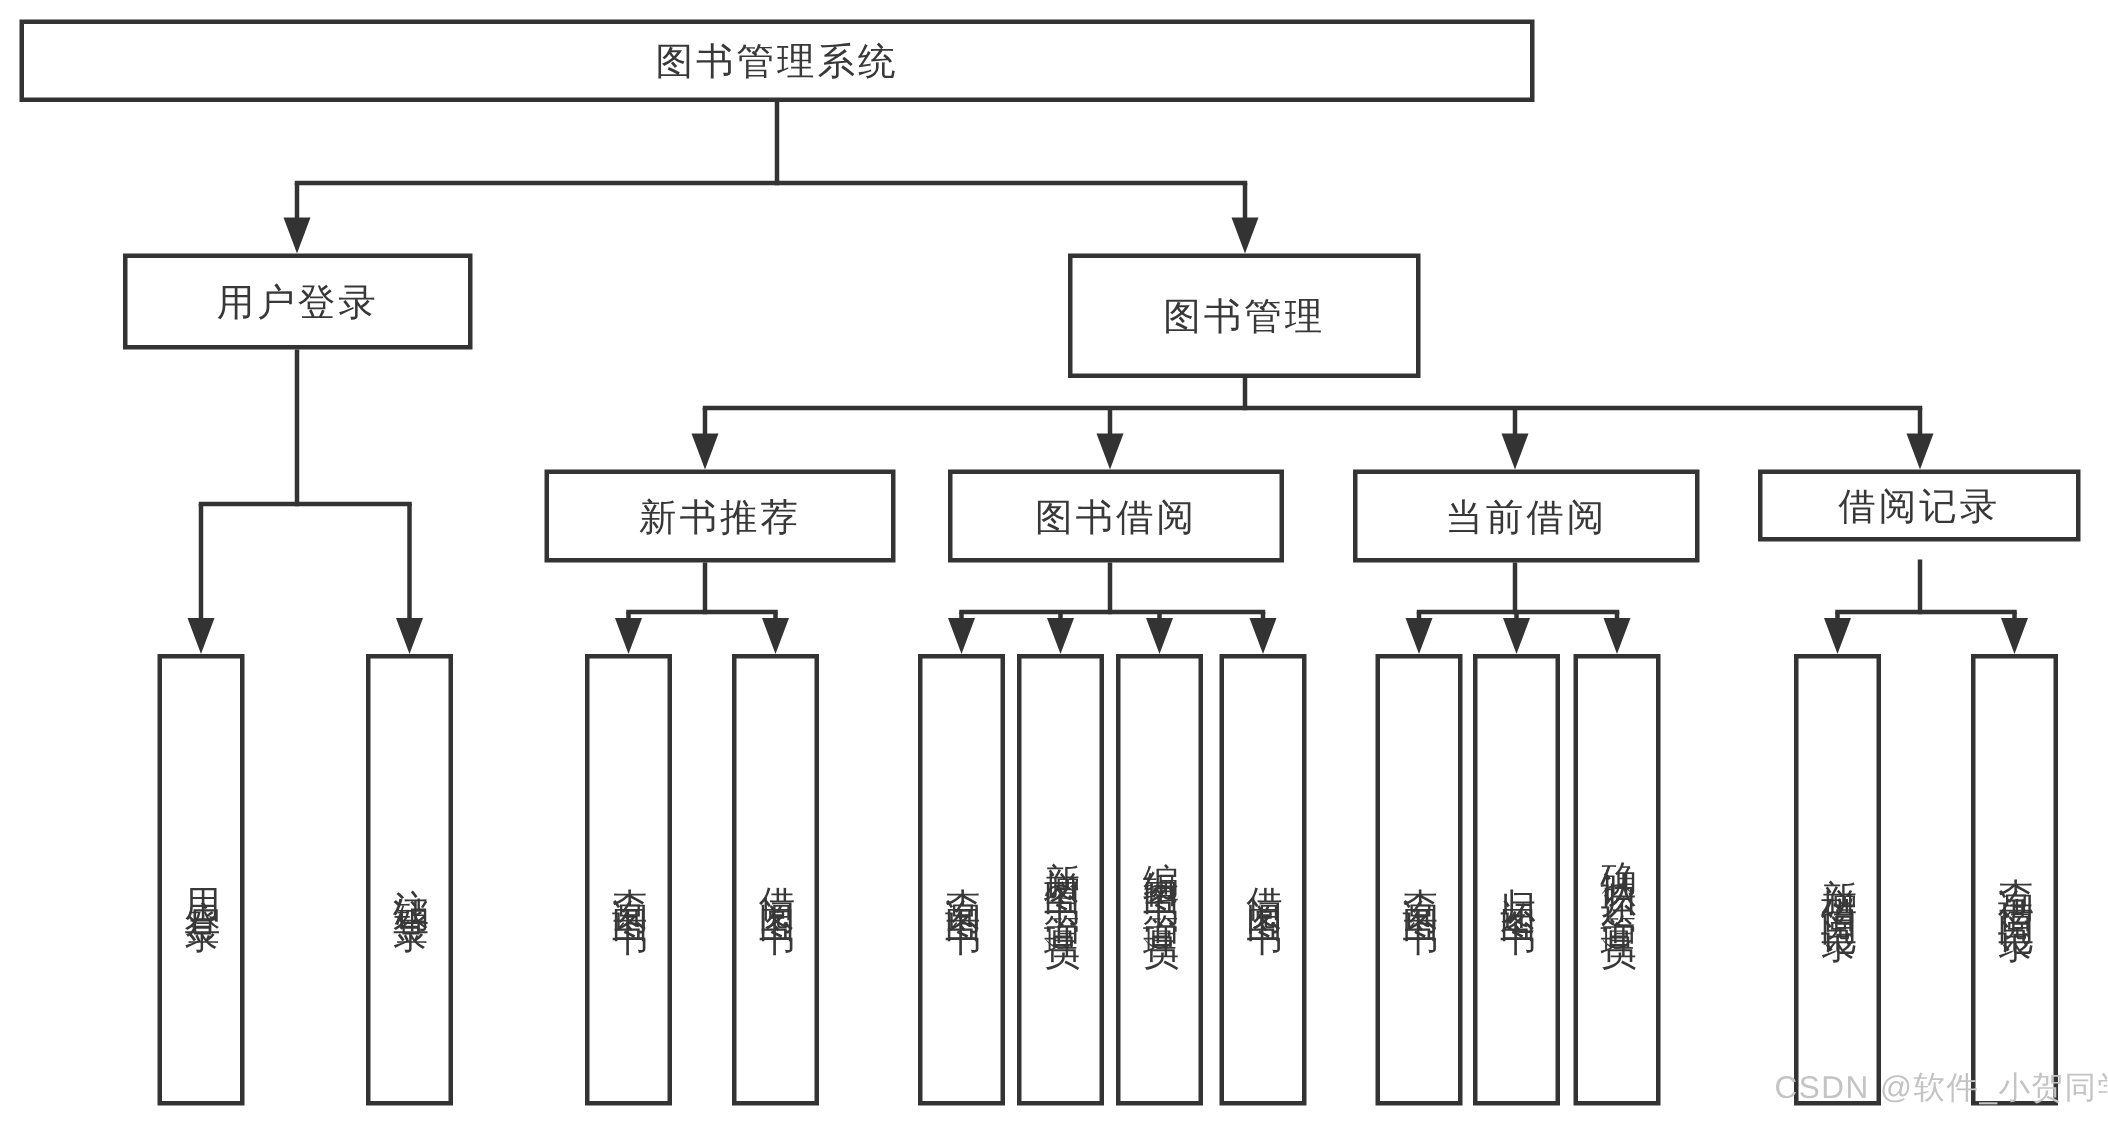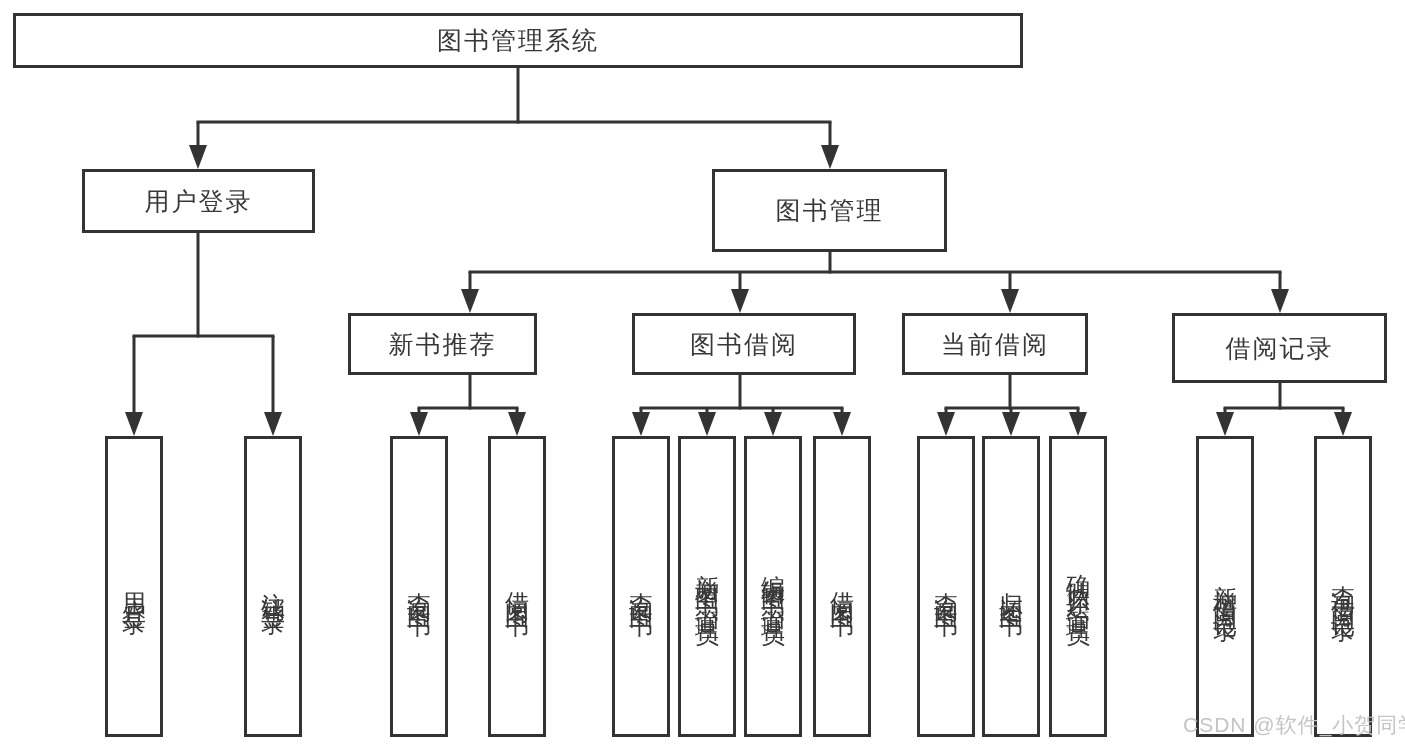--- a/index.html
+++ b/index.html
@@ -110,30 +110,30 @@
     <span>图书管理系统</span>
   </div>
 
   <div class="node h" style="left:82px;top:169px;width:233px;height:64px">
     <span>用户登录</span>
   </div>
   <div class="node h" style="left:712px;top:169px;width:235px;height:83px">
     <span>图书管理</span>
   </div>
 
-  <div class="node h" style="left:348px;top:313px;width:189px;height:62px">
+  <div class="node h" style="left:363px;top:313px;width:234px;height:62px">
     <span>新书推荐</span>
   </div>
   <div class="node h" style="left:632px;top:313px;width:224px;height:62px">
     <span>图书借阅</span>
   </div>
-  <div class="node h" style="left:902px;top:313px;width:186px;height:62px">
+  <div class="node h" style="left:902px;top:313px;width:231px;height:62px">
     <span>当前借阅</span>
   </div>
-  <div class="node h" style="left:1172px;top:313px;width:215px;height:70px">
+  <div class="node h" style="left:1172px;top:313px;width:215px;height:48px">
     <span>借阅记录</span>
   </div>
 
   <div class="node v" style="left:105px;top:436px;width:58px;height:301px">
     <span>用户登录</span>
   </div>
   <div class="node v" style="left:244px;top:436px;width:58px;height:301px">
     <span>注销登录</span>
   </div>
 

